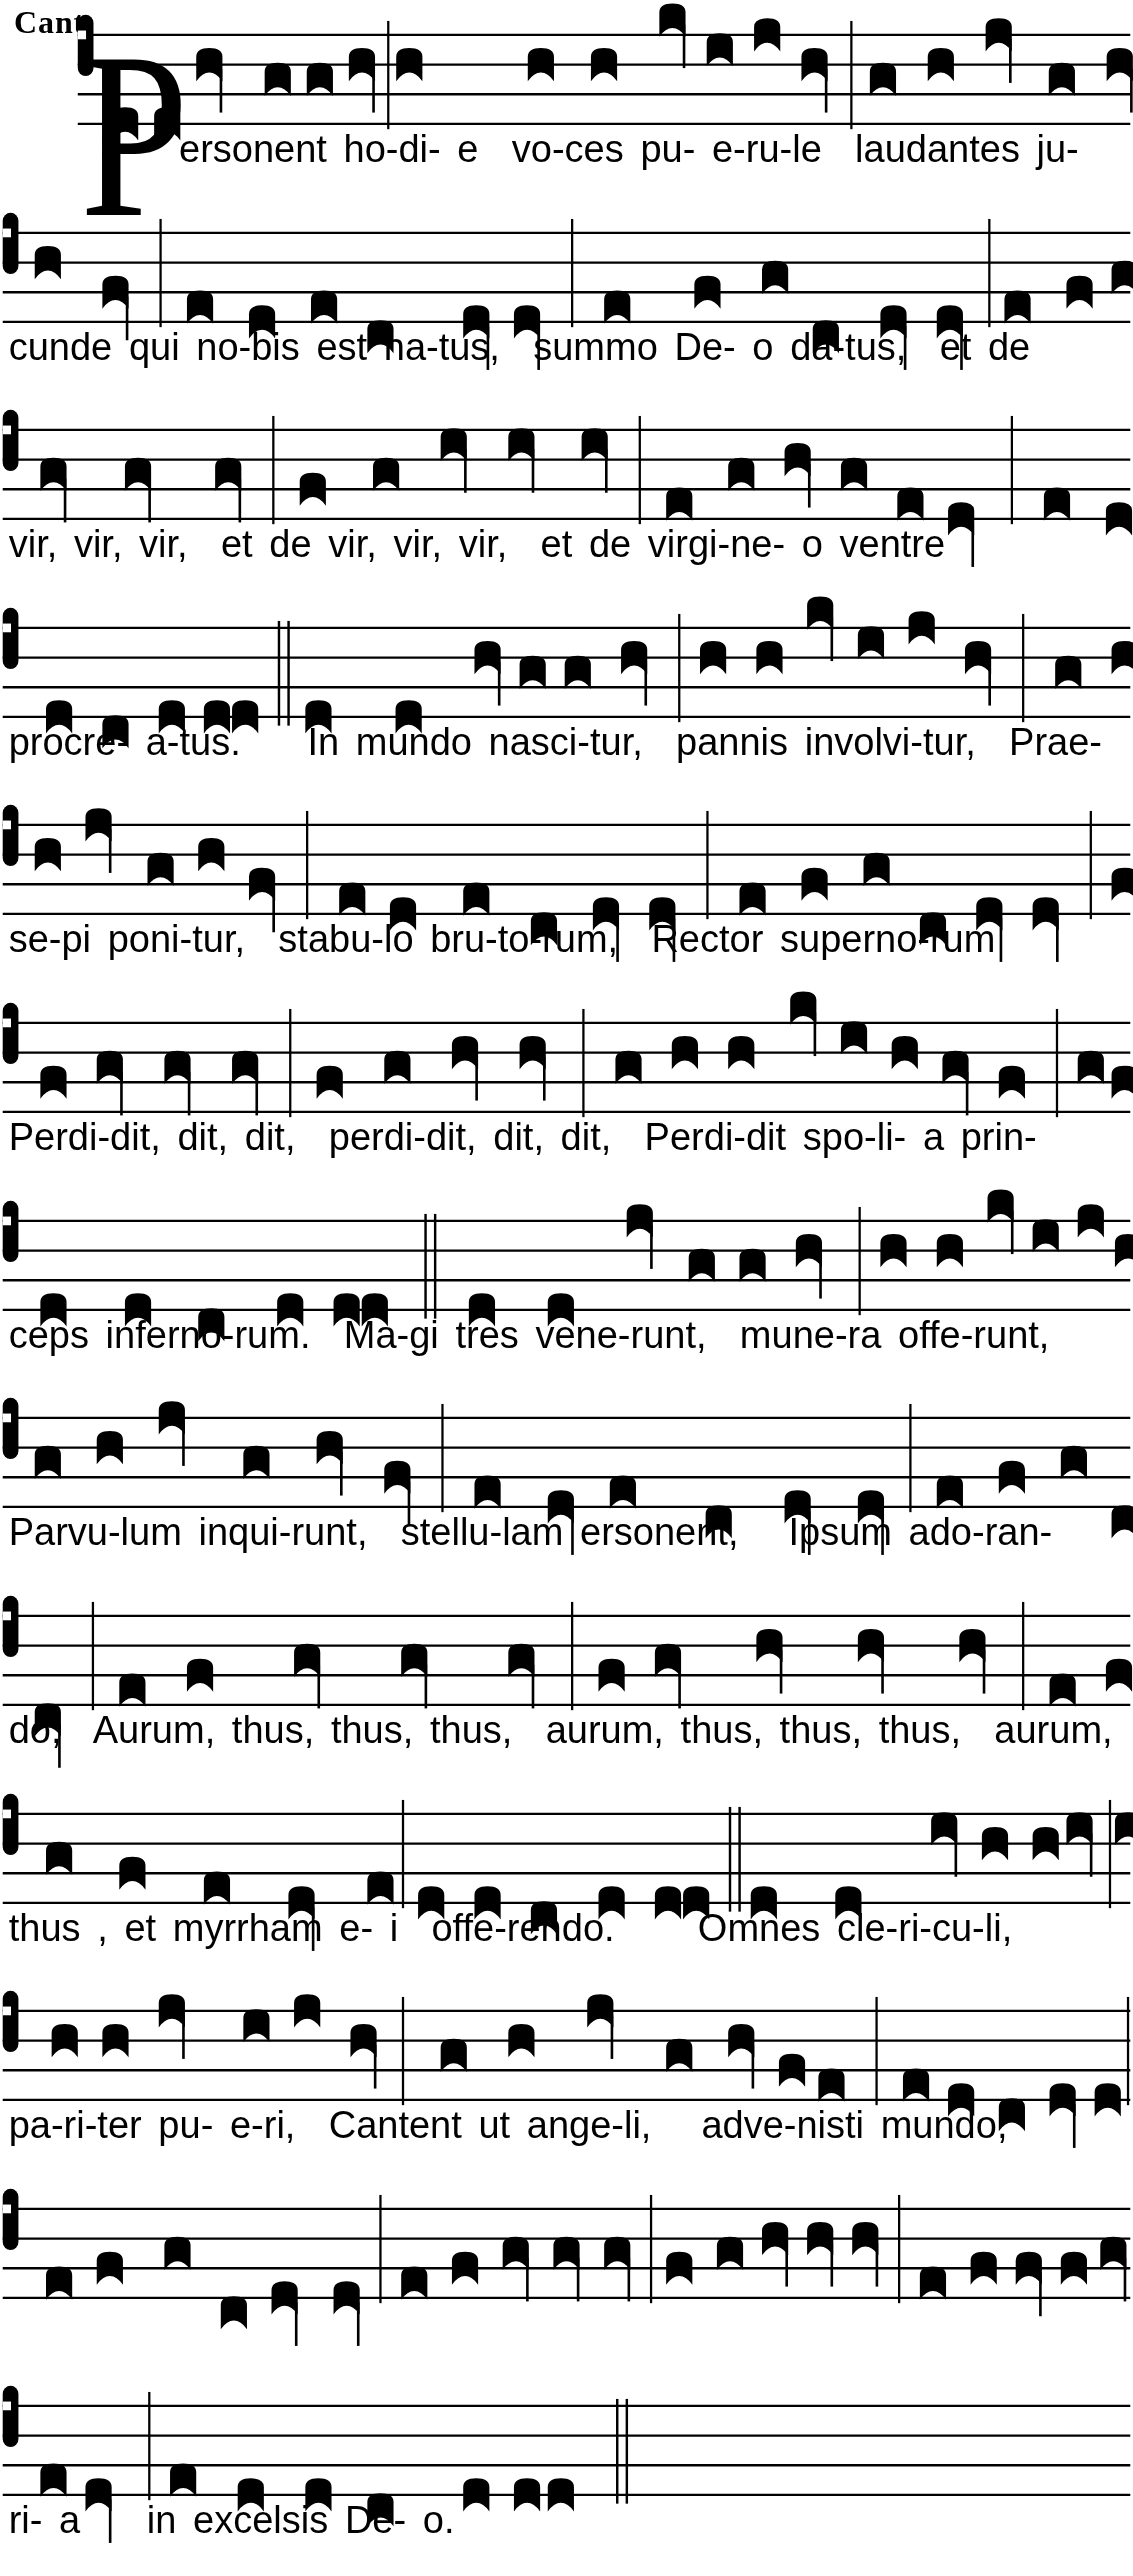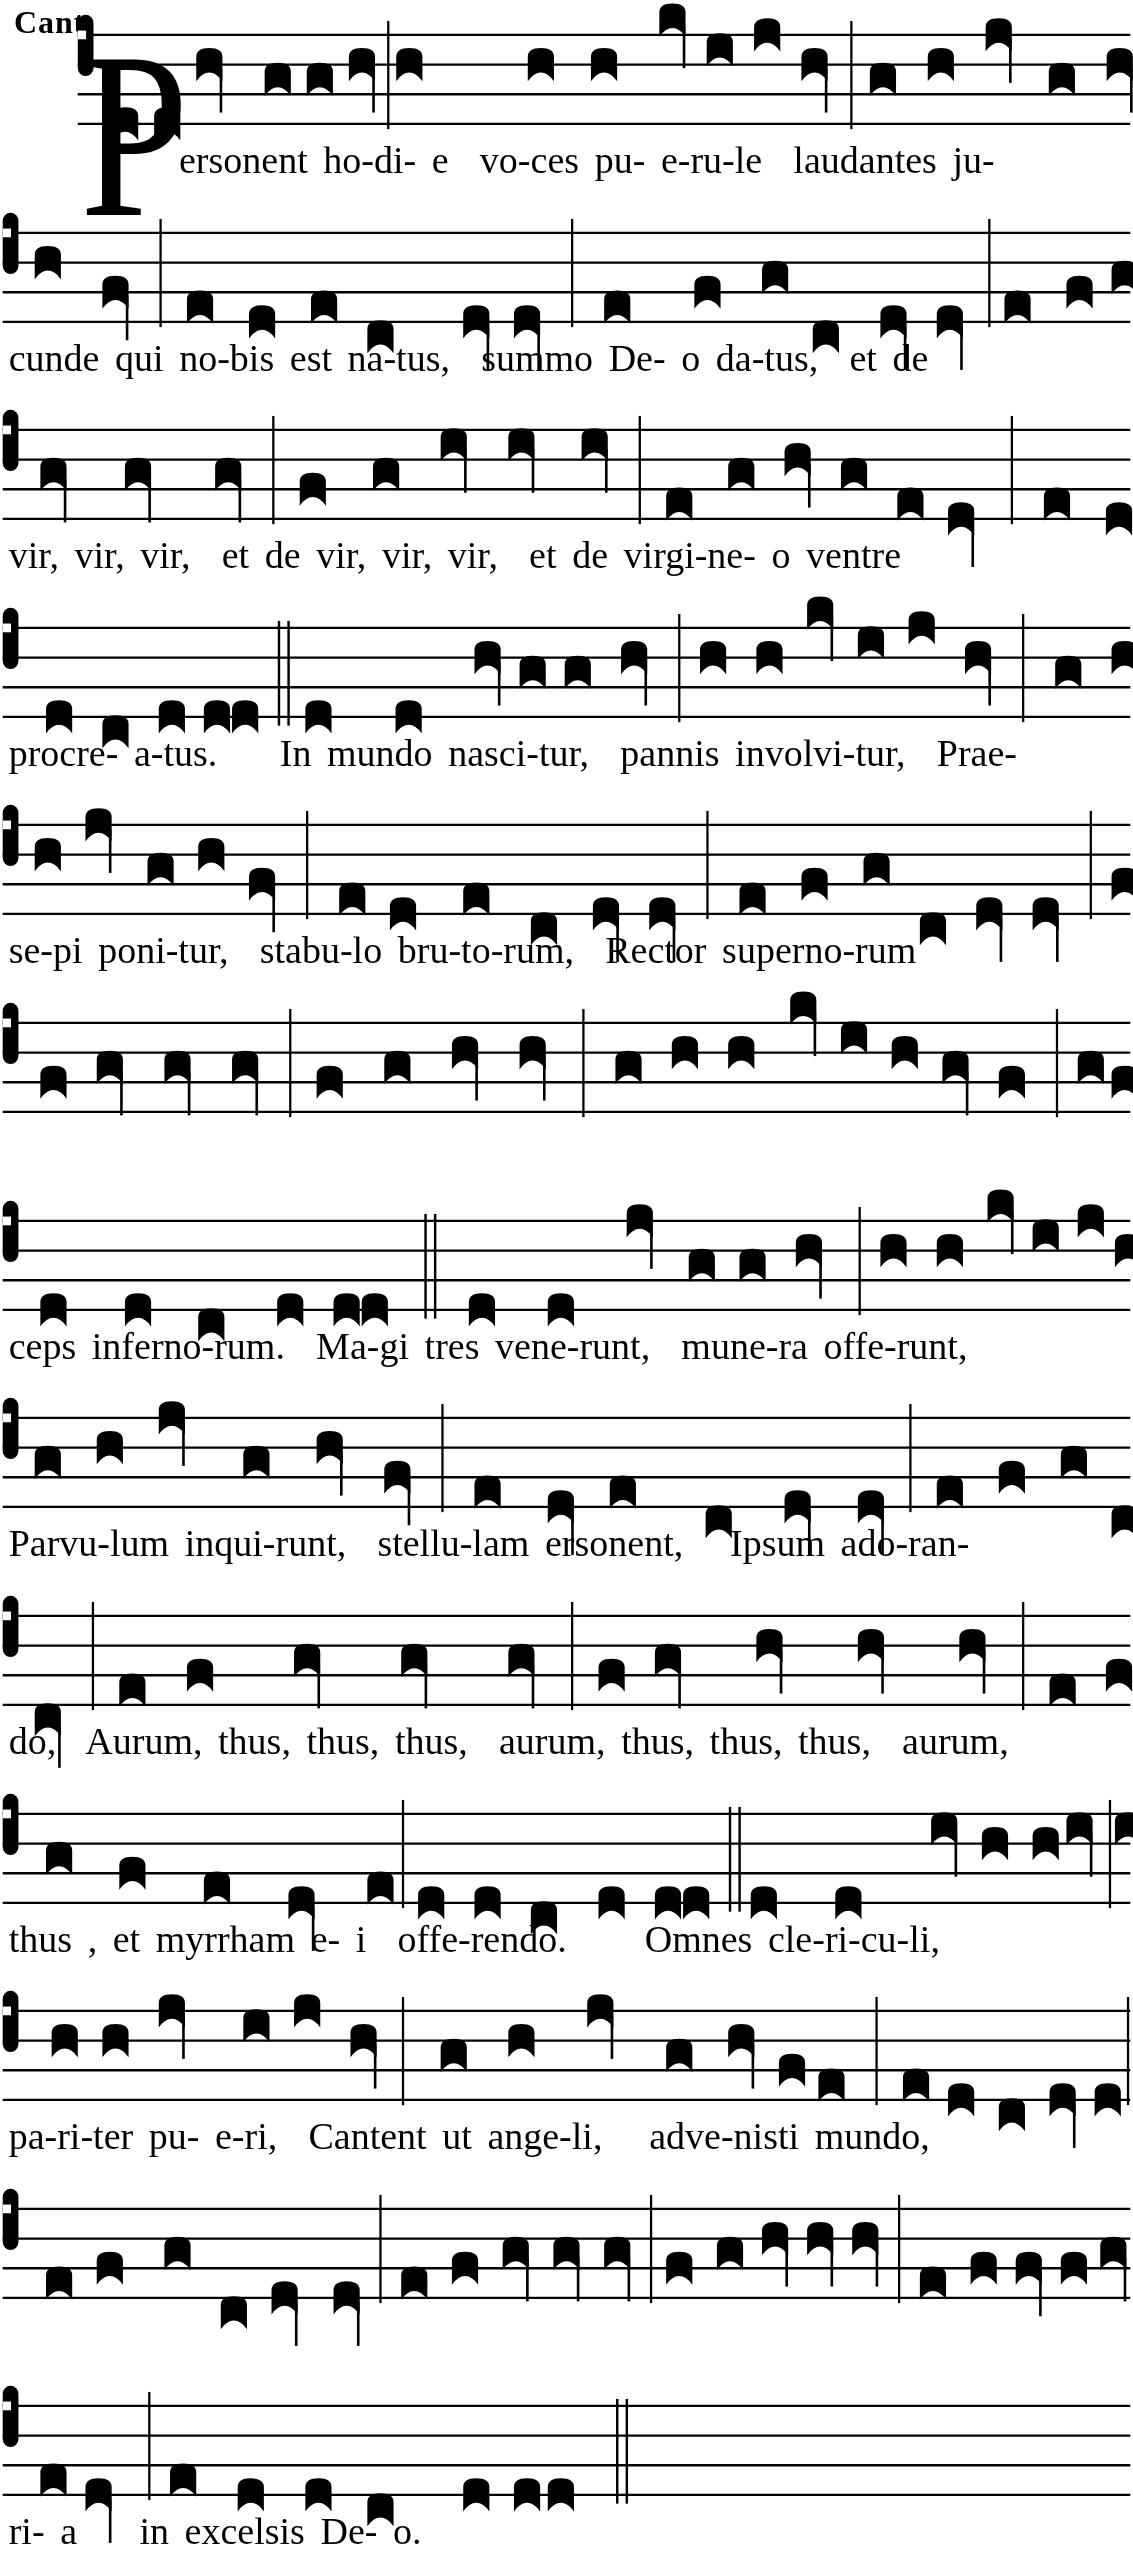--- a/index.html
+++ b/index.html
@@ -11,22 +11,22 @@
     position:absolute;top:3.5px;left:14px;font-size:32px;font-weight:bold;
     font-family:"Liberation Serif", serif;letter-spacing:0.9px;
   }
   .dropcap{
     position:absolute;top:40px;left:80px;font-size:238px;line-height:0.8;
     font-family:"Liberation Serif", serif;transform:scaleX(0.82);transform-origin:left top;
   }
   .system{position:absolute;left:0;width:1133px;height:198px;}
   .staff{position:absolute;left:0;top:0;overflow:visible;}
   .lyric{
-    position:absolute;top:138px;font-size:38px;white-space:pre;
-    word-spacing:6.1px;font-family:Liberation Serif, serif;color:#000;
+    position:absolute;top:128px;font-size:38px;white-space:pre;
+    word-spacing:6.1px;font-family:Liberation Sans, sans-serif;color:#000;
   }
 </style>
 </head>
 <body>
 
 <div class="page">
   <span class="cant-label">Cant.</span>
   <span class="dropcap">P</span>
   <div id="systems">
       <div class="system" style="top: 0px;">
@@ -476,20 +476,21 @@
             <path d="M0 38 L0 10 Q0 0 15 0 Q30 0 30 10 L30 38 Q23 28 15 28 Q7 28 0 38 Z" fill="#000000"></path>
           </g>
           <g transform="translate(1272.54,89)">
             <path d="M0 38 L0 10 Q0 0 15 0 Q30 0 30 10 L30 38 Q23 28 15 28 Q7 28 0 38 Z" fill="#000000"></path>
             <line x1="28.3" y1="24" x2="28.3" y2="74" stroke="#000000" stroke-width="3"></line>
           </g>
           <line x1="331.46" y1="24" x2="331.46" y2="148" stroke="#000000" stroke-width="2.6"></line>
           <line x1="667.38" y1="24" x2="667.38" y2="148" stroke="#000000" stroke-width="2.6"></line>
           <line x1="1210.02" y1="24" x2="1210.02" y2="148" stroke="#000000" stroke-width="2.6"></line>
         </svg>
+        <div class="lyric" style="left: 8.7px;">Perdi-dit, dit, dit,  perdi-dit, dit, dit,  Perdi-dit spo-li- a prin-</div>
       </div>
       <div class="system" style="top: 1186px;">
         <svg width="1133" height="192" class="staff" viewBox="0 0 1296 220">
           <line x1="2" y1="40" x2="1294" y2="40" stroke="#000000" stroke-width="2.6"></line>
           <line x1="2" y1="74" x2="1294" y2="74" stroke="#000000" stroke-width="2.6"></line>
           <line x1="2" y1="108" x2="1294" y2="108" stroke="#000000" stroke-width="2.6"></line>
           <line x1="2" y1="142" x2="1294" y2="142" stroke="#000000" stroke-width="2.6"></line>
           <g>
             <rect x="2" y="17" width="18" height="70" rx="9" fill="#000000"></rect>
             <rect x="2" y="35" width="9.5" height="10" fill="#ffffff"></rect>

